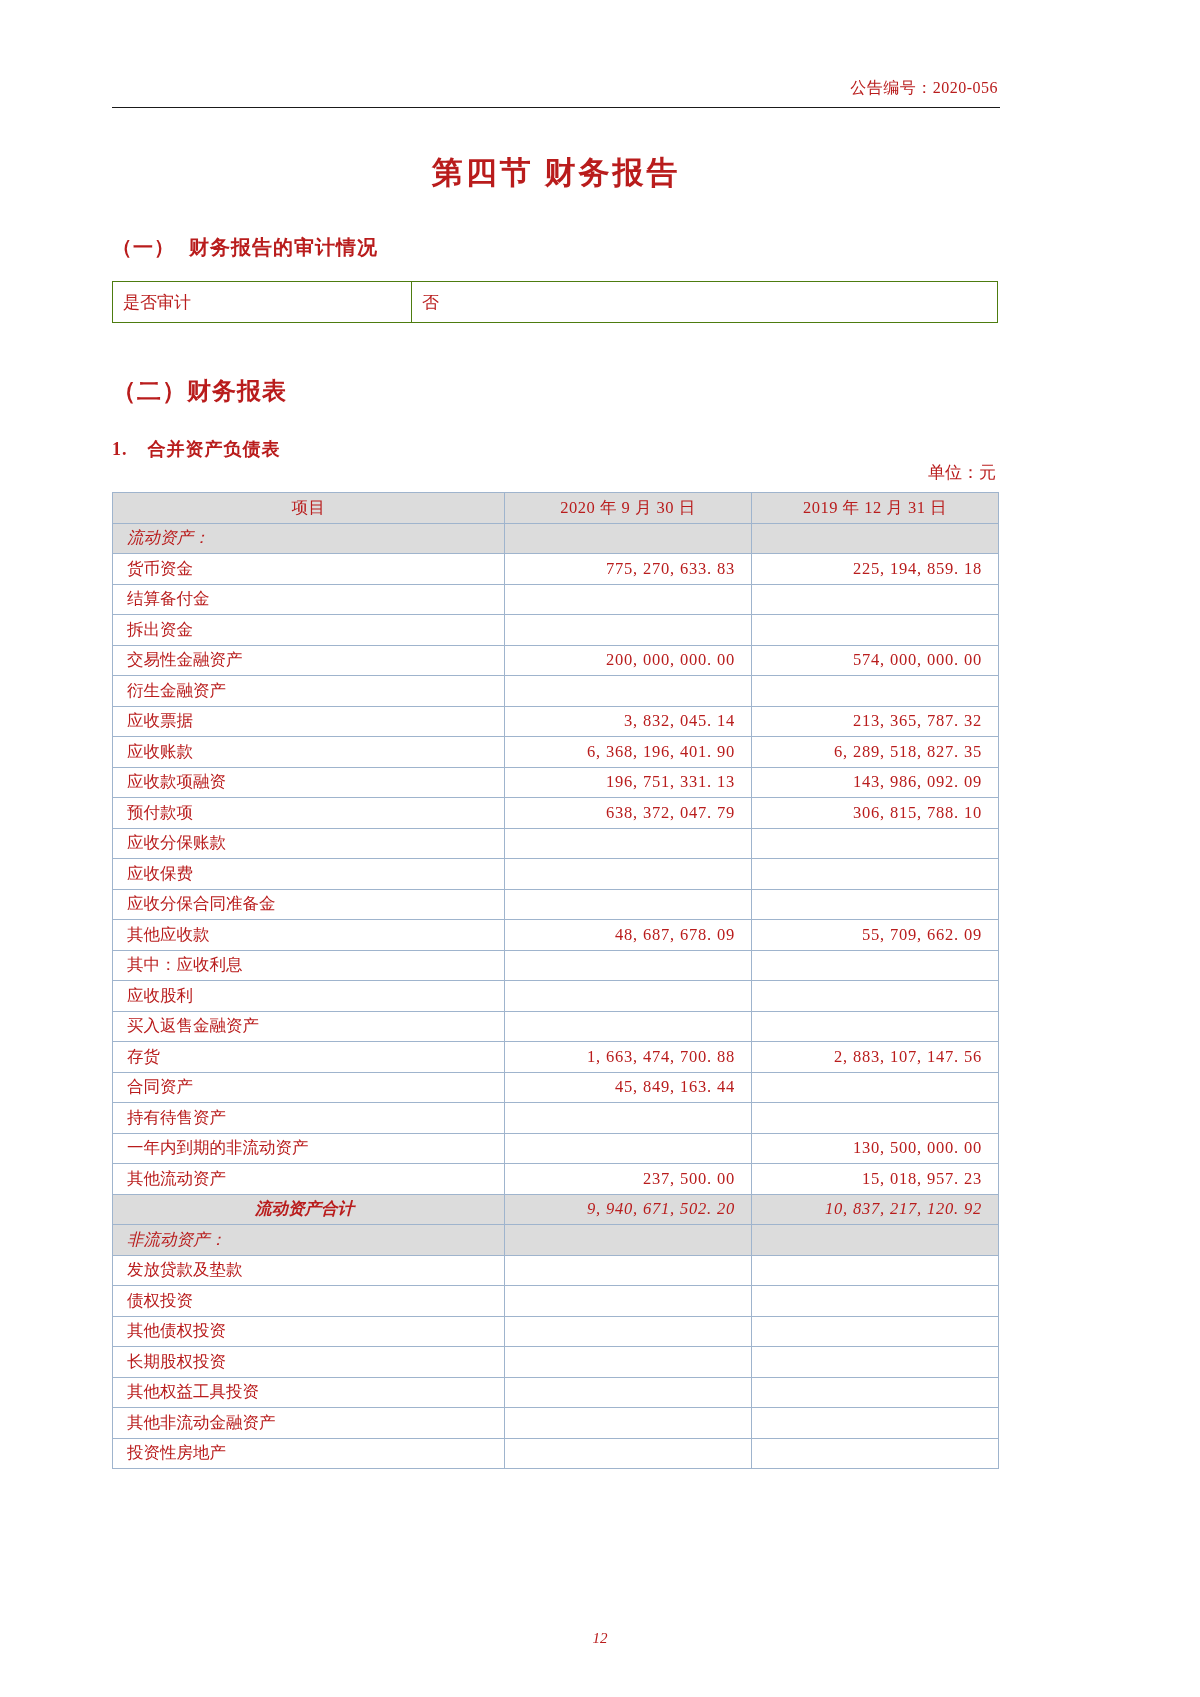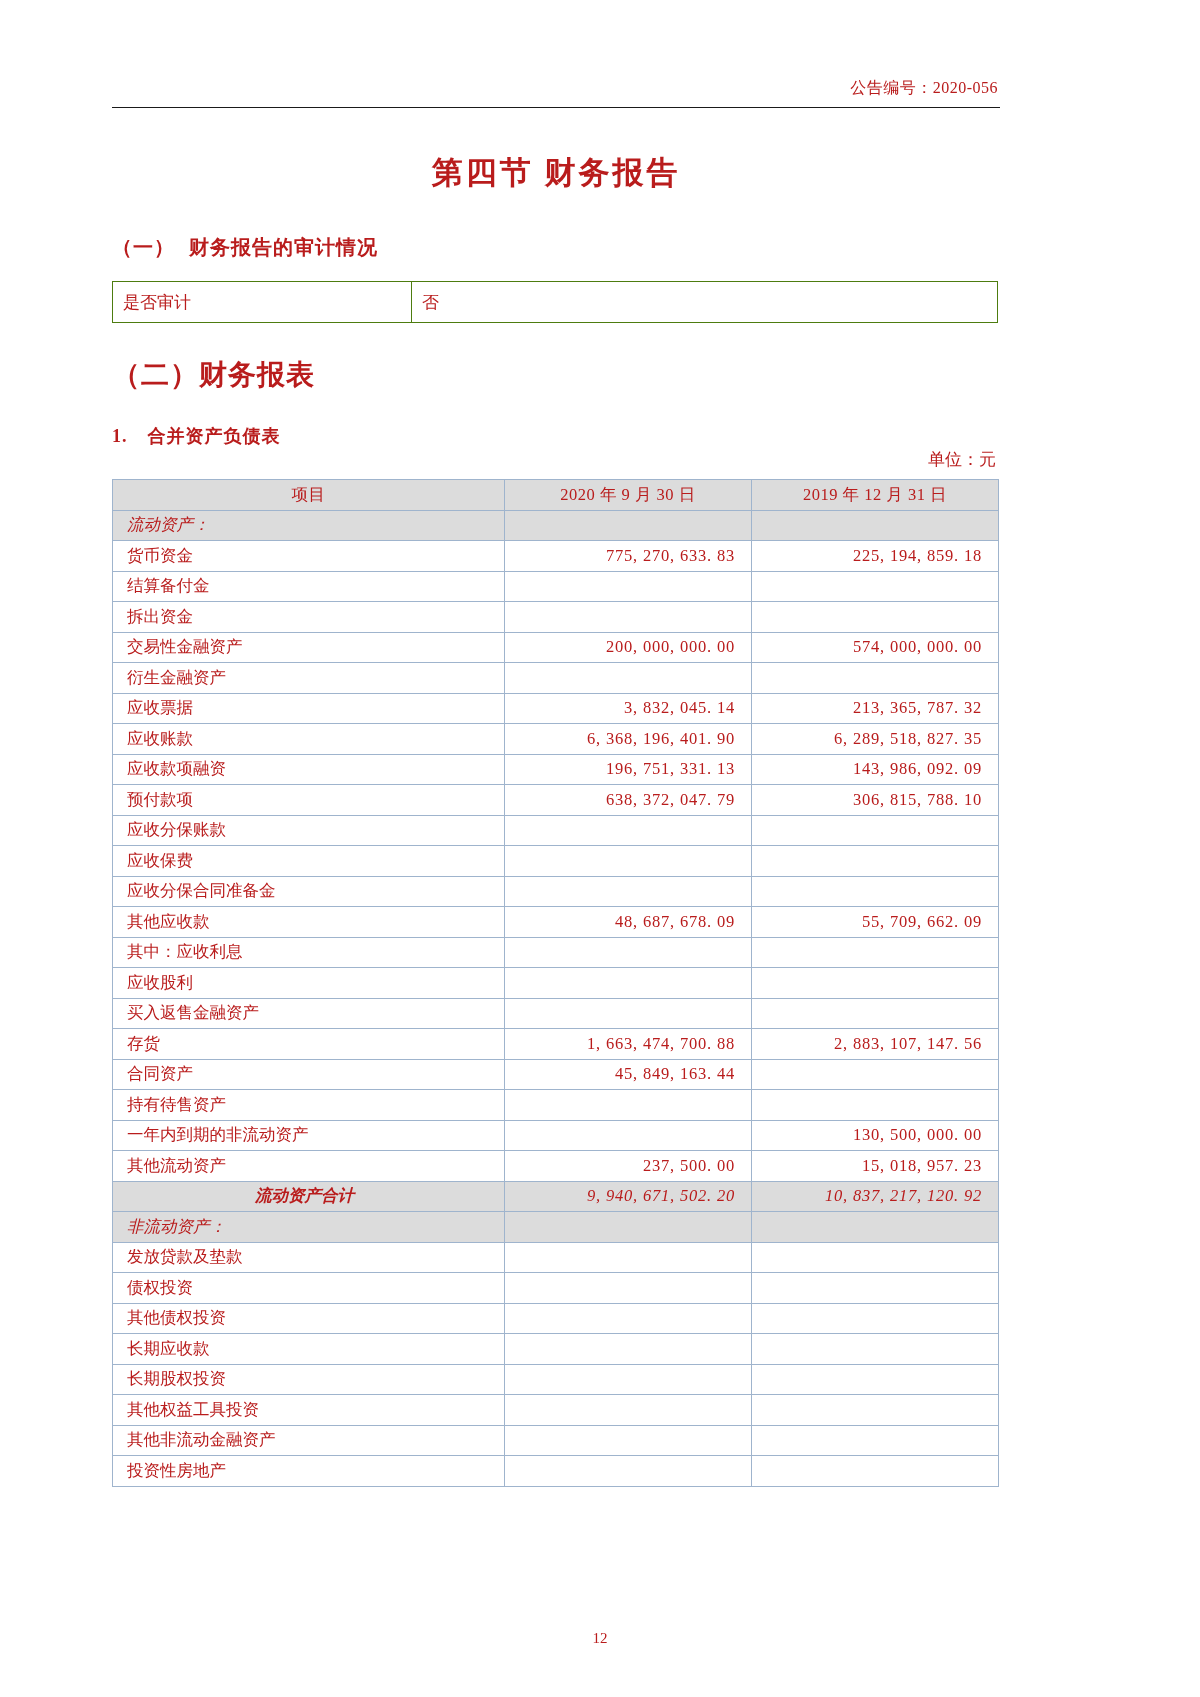--- a/index.html
+++ b/index.html
@@ -59,23 +59,23 @@
     font-size: 17px;
   }
   .audit-table td {
     border: 1px solid #4d7c0f;
     height: 34px;
     padding: 3px 10px;
     vertical-align: middle;
   }
   .audit-table td.c1 { width: 278px; }
   .sub-head {
-    font-size: 28px;
-    font-weight: bold;
-    margin-top: 33px;
+    font-size: 24px;
+    font-weight: bold;
+    margin-top: 52px;
     letter-spacing: 1px;
   }
   .numbered {
     font-size: 18px;
     font-weight: bold;
     margin-top: 30px;
     letter-spacing: 1px;
   }
   .numbered .n { margin-right: 20px; }
   .unit-line {
@@ -124,20 +124,21 @@
     padding-left: 0;
   }
   td.indent { padding-left: 48px; }
   .page-num {
     position: absolute;
     bottom: 50px;
     left: 0;
     width: 1200px;
     text-align: center;
     font-size: 15px;
+    font-style: italic;
   }
 </style>
 </head>
 <body>
 
 <div class="page">
   <div class="sheet">
 
     <div class="header-code">公告编号：2020-056</div>
     <div class="header-rule"></div>
@@ -310,25 +311,20 @@
             <td class="item">债权投资</td>
             <td class="num"></td>
             <td class="num"></td>
           </tr>
           <tr>
             <td class="item">其他债权投资</td>
             <td class="num"></td>
             <td class="num"></td>
           </tr>
           <tr>
-            <td class="item">长期应收款</td>
-            <td class="num"></td>
-            <td class="num"></td>
-          </tr>
-          <tr>
             <td class="item">长期股权投资</td>
             <td class="num"></td>
             <td class="num"></td>
           </tr>
           <tr>
             <td class="item">其他权益工具投资</td>
             <td class="num"></td>
             <td class="num"></td>
           </tr>
           <tr>

